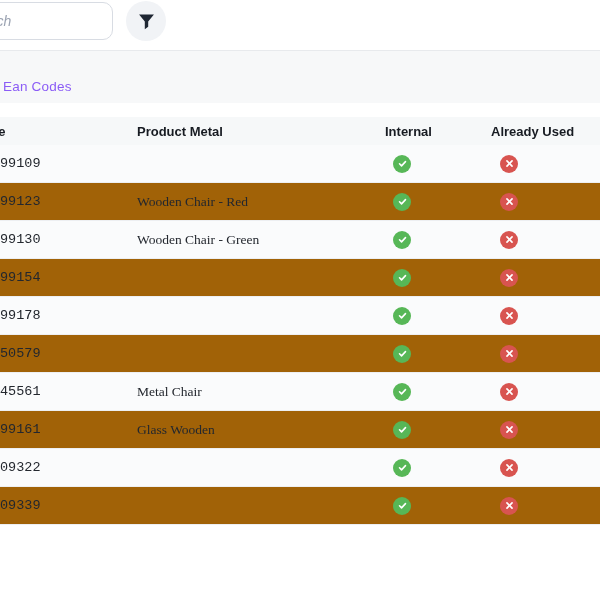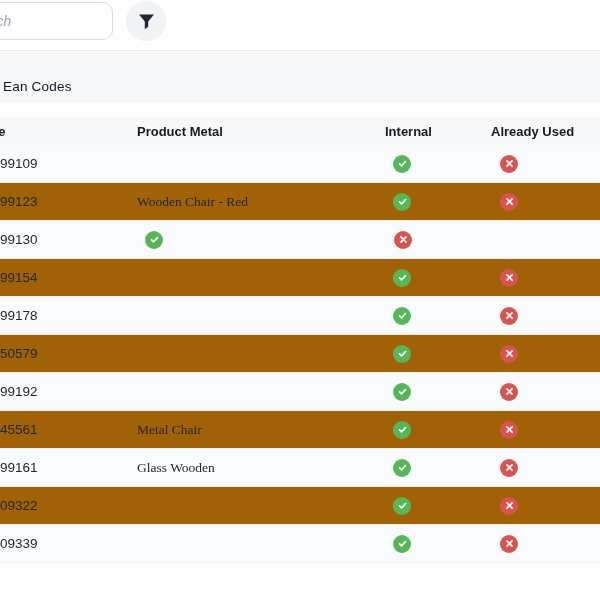--- a/index.html
+++ b/index.html
@@ -20,38 +20,38 @@
   .filter-btn {
     position:absolute; left:126px; top:1px; width:40px; height:40px;
     border:none; border-radius:50%; background:#f1f3f6; cursor:pointer;
     display:flex; align-items:center; justify-content:center;
   }
   
   .section-band {
     height:53px; background:#f7f8f9; border-top:1px solid #e8eaed;
     display:flex; align-items:flex-end; padding:0 0 9px 3px;
   }
-  .section-title { font-size:13.5px; color:#0f172a; letter-spacing:.2px; }
+  .section-title { font-size:13.5px; color:#8b5cf6; letter-spacing:.2px; }
   .gap { height:14px; background:#ffffff; }
   
   .grid-row {
     display:grid; grid-template-columns:137px 248px 106px 1fr;
     align-items:center;
   }
   .thead {
     height:28px; background:#f6f8f9;
     font-size:13px; font-weight:bold; color:#171b22;
   }
   .th-code-inner { display:inline-block; margin-left:-27px; white-space:nowrap; }
   .trow {
     height:38px; background:#a16207; border-bottom:1px solid #edeff2;
     font-size:13.5px; color:#23272e; cursor:pointer;
   }
   .trow:nth-child(odd) { background:#fafbfc; }
-  .cell-code { white-space:nowrap; }
+  .cell-code { white-space:nowrap;font-family:Liberation Mono, monospace; }
   .cell-name { white-space:nowrap;font-family:Liberation Serif, serif; }
   .badge-wrap-internal { padding-left:8px; display:flex; align-items:center; }
   .badge-wrap-used { padding-left:9px; display:flex; align-items:center; }
   .badge { width:18px; height:18px; border-radius:50%; display:flex;
            align-items:center; justify-content:center; flex:0 0 auto; }
 </style>
 </head>
 <body>
 
 <div class="topbar">
@@ -116,20 +116,21 @@
         <svg width="9" height="9" viewBox="0 0 12 12">
           <line x1="2.6" y1="2.6" x2="9.4" y2="9.4" stroke="#ffffff" stroke-width="2.2" stroke-linecap="round"></line>
           <line x1="9.4" y1="2.6" x2="2.6" y2="9.4" stroke="#ffffff" stroke-width="2.2" stroke-linecap="round"></line>
         </svg>
       </span>
     </div>
   </div>
 
   <div class="grid-row trow">
     <div class="cell-code">99130</div>
+    <div class="cell-name">Wooden Chair - Green</div>
     <div class="badge-wrap-internal">
       <span class="badge" style="background:#57b757;">
         <svg width="11" height="11" viewBox="0 0 14 14">
           <polyline points="3.2,7.4 5.8,10 10.8,4.6" fill="none" stroke="#ffffff" stroke-width="2" stroke-linecap="round" stroke-linejoin="round"></polyline>
         </svg>
       </span>
     </div>
     <div class="badge-wrap-used">
       <span class="badge" style="background:#d85450;">
         <svg width="9" height="9" viewBox="0 0 12 12">
@@ -193,39 +194,20 @@
     <div class="badge-wrap-used">
       <span class="badge" style="background:#d85450;">
         <svg width="9" height="9" viewBox="0 0 12 12">
           <line x1="2.6" y1="2.6" x2="9.4" y2="9.4" stroke="#ffffff" stroke-width="2.2" stroke-linecap="round"></line>
           <line x1="9.4" y1="2.6" x2="2.6" y2="9.4" stroke="#ffffff" stroke-width="2.2" stroke-linecap="round"></line>
         </svg>
       </span>
     </div>
   </div>
 
-  <div class="grid-row trow">
-    <div class="cell-code">99192</div>
-    <div class="cell-name"></div>
-    <div class="badge-wrap-internal">
-      <span class="badge" style="background:#57b757;">
-        <svg width="11" height="11" viewBox="0 0 14 14">
-          <polyline points="3.2,7.4 5.8,10 10.8,4.6" fill="none" stroke="#ffffff" stroke-width="2" stroke-linecap="round" stroke-linejoin="round"></polyline>
-        </svg>
-      </span>
-    </div>
-    <div class="badge-wrap-used">
-      <span class="badge" style="background:#d85450;">
-        <svg width="9" height="9" viewBox="0 0 12 12">
-          <line x1="2.6" y1="2.6" x2="9.4" y2="9.4" stroke="#ffffff" stroke-width="2.2" stroke-linecap="round"></line>
-          <line x1="9.4" y1="2.6" x2="2.6" y2="9.4" stroke="#ffffff" stroke-width="2.2" stroke-linecap="round"></line>
-        </svg>
-      </span>
-    </div>
-  </div>
 
 
   <div class="grid-row trow">
     <div class="cell-code">45561</div>
     <div class="cell-name">Metal Chair</div>
     <div class="badge-wrap-internal">
       <span class="badge" style="background:#57b757;">
         <svg width="11" height="11" viewBox="0 0 14 14">
           <polyline points="3.2,7.4 5.8,10 10.8,4.6" fill="none" stroke="#ffffff" stroke-width="2" stroke-linecap="round" stroke-linejoin="round"></polyline>
         </svg>

